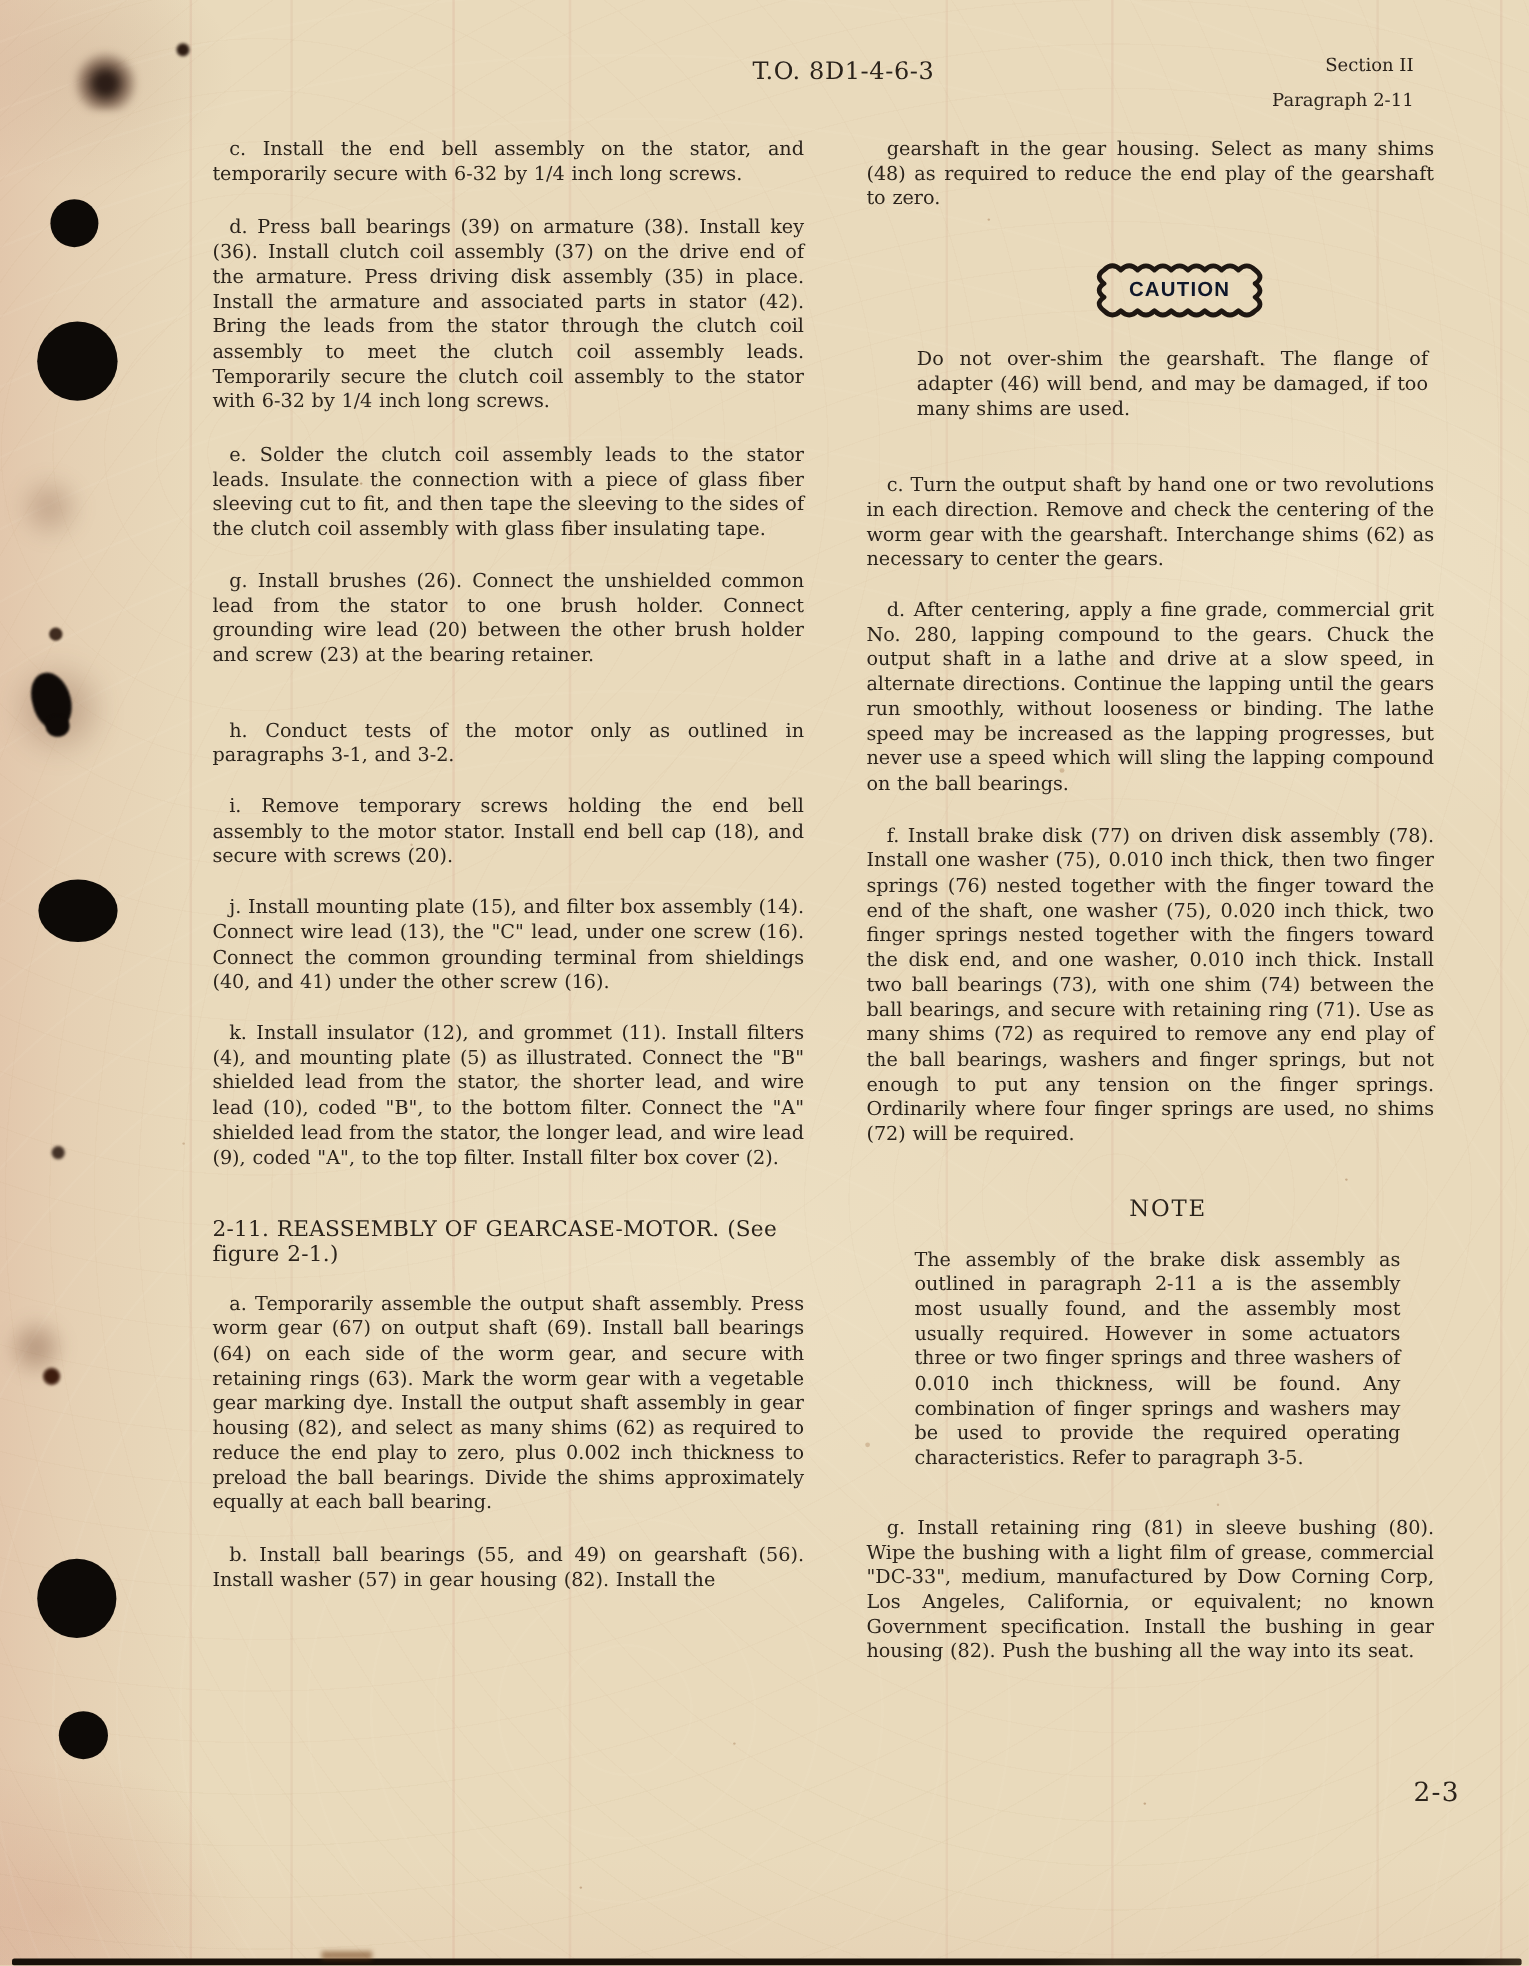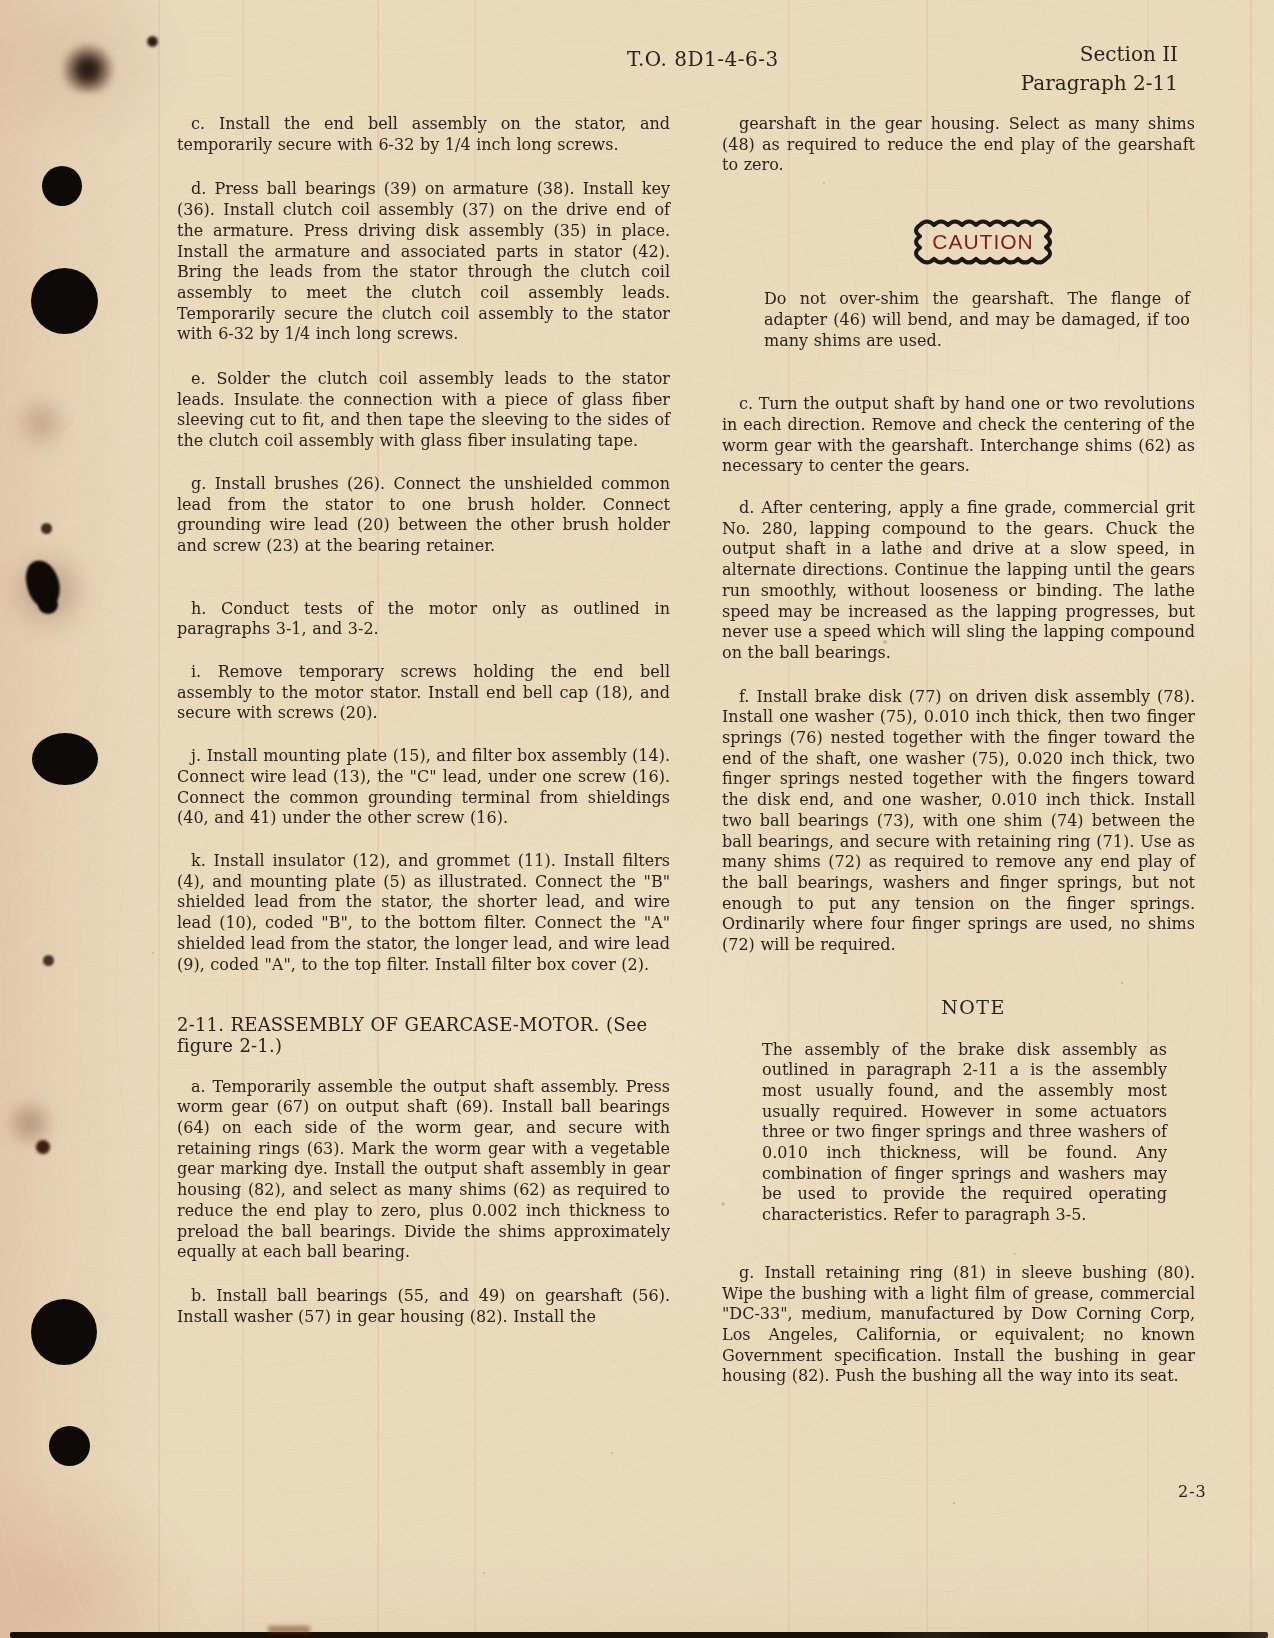--- a/index.html
+++ b/index.html
@@ -46,30 +46,30 @@
 
   
   .col{position:absolute;line-height:20.7px;font-size:16px;word-spacing:0.5px;}
   .col-left{left:177px;top:114px;width:493px;}
   .col-right{left:722px;top:114px;width:473px;}
   .p{margin:0;text-align:justify;text-indent:14px;}
   .col-right .p{text-indent:17px;}
   .noindent{text-indent:0;}
   .heading{margin:0;font-size:18px;letter-spacing:0.2px;text-indent:0;text-align:left;}
   .hdr-to{position:absolute;left:627px;top:47px;font-size:20px;letter-spacing:0.5px;}
-  .hdr-right{position:absolute;left:900px;top:40px;width:278px;text-align:right;font-size:20px;line-height:29px;}
-  .pagenum{position:absolute;left:1178px;top:1482px;font-size:16px;letter-spacing:1px;}
+  .hdr-right{position:absolute;left:900px;top:40px;width:278px;text-align:right;font-size:15px;line-height:29px;}
+  .pagenum{position:absolute;left:1178px;top:1482px;font-size:22px;letter-spacing:1px;}
 
   
   .caution-wrap{position:relative;width:150px;height:48px;margin-left:186px;}
   .caution-wrap svg{position:absolute;left:0;top:0;}
   .caution-label{
     position:absolute;inset:0;display:flex;align-items:center;justify-content:center;
-    font-family:"Liberation Sans","DejaVu Sans",sans-serif;font-weight:normal;
-    font-size:21px;letter-spacing:1px;color:#7f1d1d;padding-top:1px;
+    font-family:"Liberation Sans","DejaVu Sans",sans-serif;font-weight:bold;
+    font-size:17px;letter-spacing:1px;color:#0f172a;padding-top:1px;
   }
   .caution-body{margin:23px 5px 0 42px;text-align:justify;}
   .note-label{margin:41px 0 0 30px;text-align:center;font-size:19px;letter-spacing:1.5px;}
   .note-body{margin:22px 28px 0 40px;text-align:justify;}
 
   
   .mark{position:absolute;pointer-events:none;}
   .hole{background:#0d0a07;border-radius:50%;filter:blur(0.6px);}
   .blot-smudge{left:62px;top:42px;width:52px;height:50px;filter:blur(3px);
     background:radial-gradient(circle at 50% 55%, rgba(28,14,9,0.92) 0 20%, rgba(62,32,20,0.55) 45%, rgba(90,50,30,0) 72%);}

